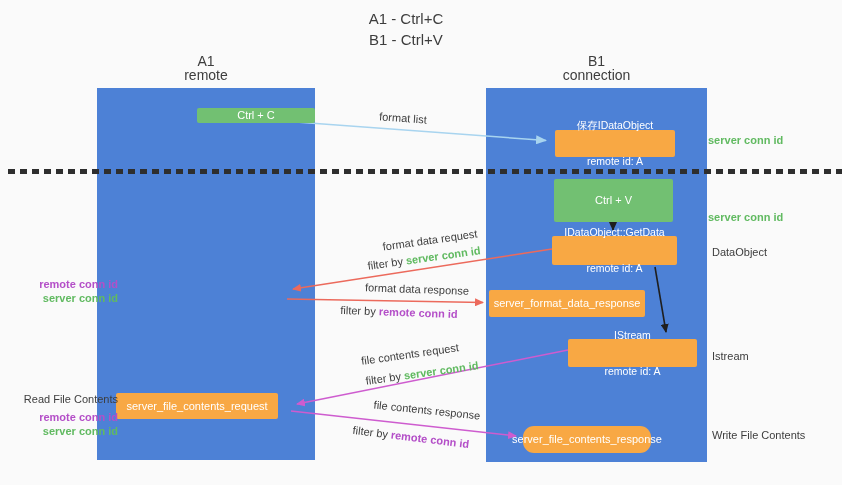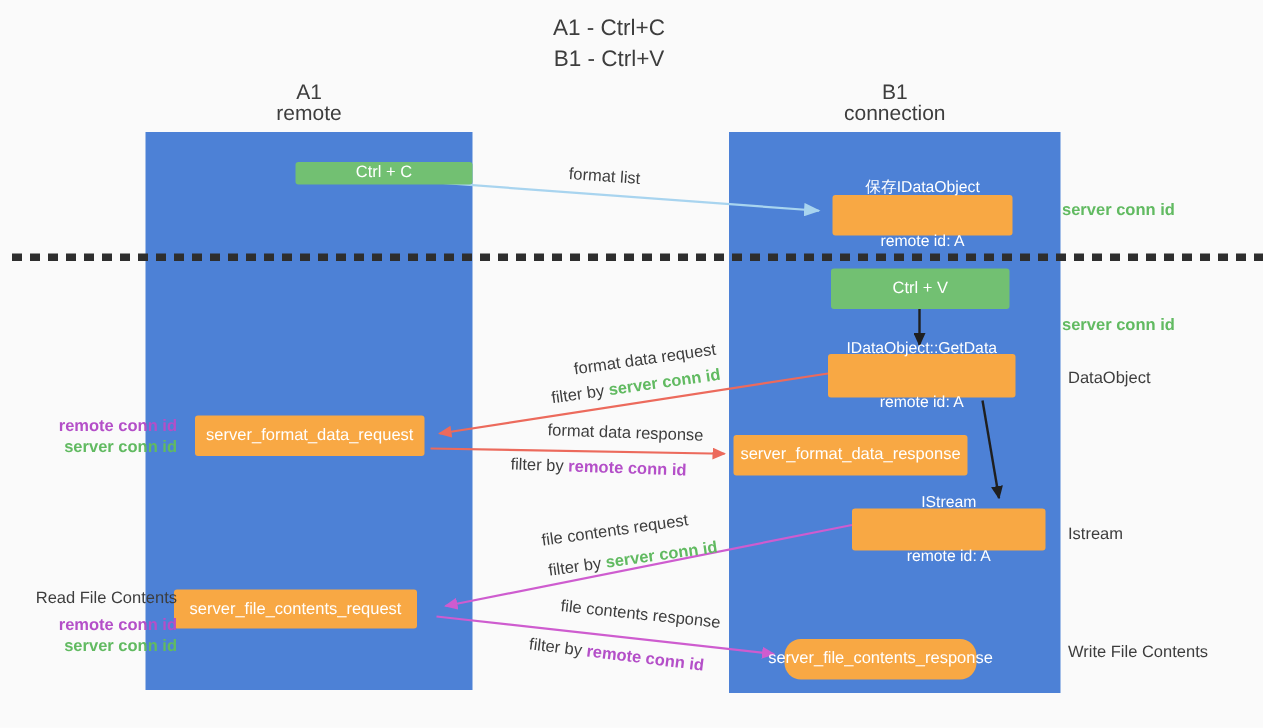--- a/index.html
+++ b/index.html
@@ -27,21 +27,21 @@
 
   svg.arrows{position:absolute;left:0;top:0;z-index:3;pointer-events:none;}
 
   .box{position:absolute;z-index:4;display:flex;flex-direction:column;align-items:center;
        justify-content:center;color:#fff;font-size:11px;line-height:13px;text-align:center;
        border-radius:2px;}
   .box.green{background:var(--box_green);}
   .box.orange{background:var(--box_orange);}
   .box.small-text{font-size:10.5px;gap:23px;}
   #ctrl-c{left:153px;top:108px;width:118px;height:15px;margin-left:44px;}
-  #ctrl-v{left:554px;top:179px;width:119px;height:27px;}
+  #ctrl-v{left:554px;top:179px;width:119px;height:43px;}
   #save-box{left:555px;top:130px;width:120px;height:27px;}
   #getdata-box{left:552px;top:236px;width:125px;height:29px;}
   #istream-box{left:568px;top:339px;width:129px;height:28px;}
   #format-req-box{left:130px;top:277px;width:153px;height:27px;}
   #format-resp-box{left:489px;top:290px;width:156px;height:27px;}
   #file-req-box{left:116px;top:393px;width:162px;height:26px;}
   #file-resp-box{left:523px;top:426px;width:128px;height:27px;border-radius:11px;}
 
   .side-label{position:absolute;z-index:4;font-size:11px;color:var(--text_dark);white-space:nowrap;}
   .conn-green{color:var(--text_green);font-weight:bold;}
@@ -121,23 +121,20 @@
   <div class="box orange small-text" id="getdata-box">
     <div>IDataObject::GetData</div>
     <div>remote id: A</div>
   </div>
 
   <div class="box orange small-text" id="istream-box">
     <div>IStream</div>
     <div>remote id: A</div>
   </div>
 
-  <div class="box orange" id="format-req-box">
-    <div>server_format_data_request</div>
-  </div>
 
   <div class="box orange" id="format-resp-box">
     <div>server_format_data_response</div>
   </div>
 
   <div class="box orange" id="file-req-box">
     <div>server_file_contents_request</div>
   </div>
 
   <div class="box orange" id="file-resp-box">

